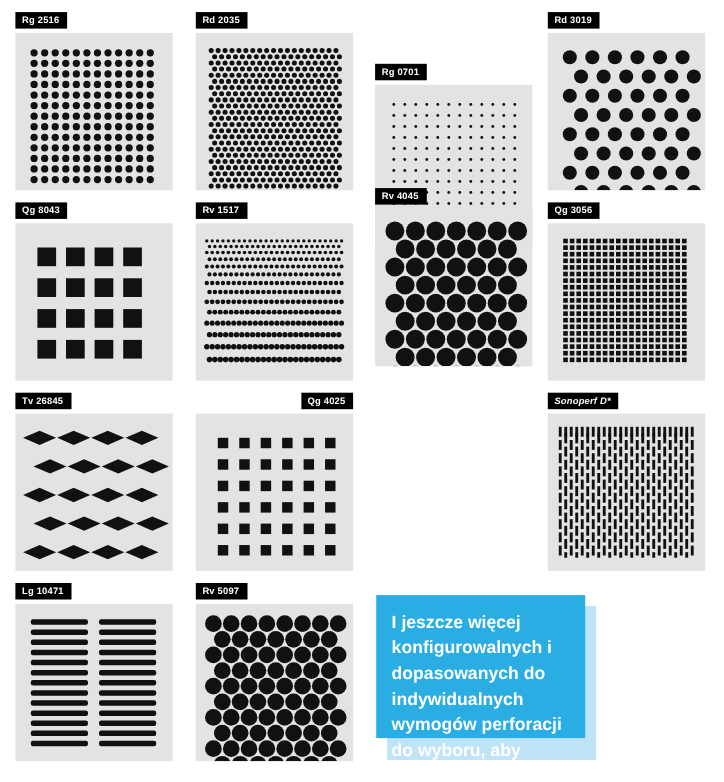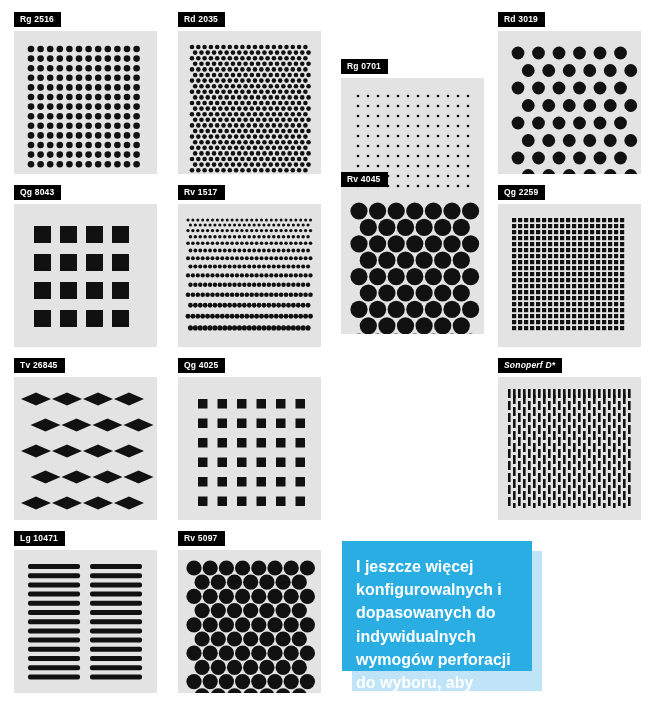--- a/index.html
+++ b/index.html
@@ -1332,21 +1332,21 @@
           <circle cx="120.30" cy="134.80" r="8.6" fill="#111111"></circle>
           <circle cx="18.00" cy="151.20" r="8.6" fill="#111111"></circle>
           <circle cx="36.60" cy="151.20" r="8.6" fill="#111111"></circle>
           <circle cx="55.20" cy="151.20" r="8.6" fill="#111111"></circle>
           <circle cx="73.80" cy="151.20" r="8.6" fill="#111111"></circle>
           <circle cx="92.40" cy="151.20" r="8.6" fill="#111111"></circle>
           <circle cx="111.00" cy="151.20" r="8.6" fill="#111111"></circle>
           <circle cx="129.60" cy="151.20" r="8.6" fill="#111111"></circle>
         </svg>
       </div></div>
-    <div class="cell" style="left: 498px; top: 181px;"><span class="label">Qg 2259</span><div class="swatch">
+    <div class="cell" style="left: 498px; top: 181px;"><span class="label">Qg 3056</span><div class="swatch">
         <svg class="pattern" viewBox="0 0 143 143" width="143" height="143" xmlns="http://www.w3.org/2000/svg">
           <rect x="14.0" y="14.0" width="4.2" height="4.2" fill="#111111"></rect>
           <rect x="20.0" y="14.0" width="4.2" height="4.2" fill="#111111"></rect>
           <rect x="26.0" y="14.0" width="4.2" height="4.2" fill="#111111"></rect>
           <rect x="32.0" y="14.0" width="4.2" height="4.2" fill="#111111"></rect>
           <rect x="38.0" y="14.0" width="4.2" height="4.2" fill="#111111"></rect>
           <rect x="44.0" y="14.0" width="4.2" height="4.2" fill="#111111"></rect>
           <rect x="50.0" y="14.0" width="4.2" height="4.2" fill="#111111"></rect>
           <rect x="56.0" y="14.0" width="4.2" height="4.2" fill="#111111"></rect>
           <rect x="62.0" y="14.0" width="4.2" height="4.2" fill="#111111"></rect>
@@ -1721,21 +1721,21 @@
           <polygon points="31.5,93.5 46.5,100.0 31.5,106.5 16.5,100.0" fill="#111111"></polygon>
           <polygon points="62.5,93.5 77.5,100.0 62.5,106.5 47.5,100.0" fill="#111111"></polygon>
           <polygon points="93.5,93.5 108.5,100.0 93.5,106.5 78.5,100.0" fill="#111111"></polygon>
           <polygon points="124.5,93.5 139.5,100.0 124.5,106.5 109.5,100.0" fill="#111111"></polygon>
           <polygon points="22.0,119.5 37.0,126.0 22.0,132.5 7.0,126.0" fill="#111111"></polygon>
           <polygon points="53.0,119.5 68.0,126.0 53.0,132.5 38.0,126.0" fill="#111111"></polygon>
           <polygon points="84.0,119.5 99.0,126.0 84.0,132.5 69.0,126.0" fill="#111111"></polygon>
           <polygon points="115.0,119.5 130.0,126.0 115.0,132.5 100.0,126.0" fill="#111111"></polygon>
         </svg>
       </div></div>
-    <div class="cell" style="left: 178px; top: 354px;"><span class="label">Qg 4025</span><div class="swatch">
+    <div class="cell" style="left: 178px; top: 354px; text-align: right;"><span class="label">Qg 4025</span><div class="swatch">
         <svg class="pattern" viewBox="0 0 143 143" width="143" height="143" xmlns="http://www.w3.org/2000/svg">
           <rect x="20.00" y="22.00" width="9.5" height="9.5" rx="0" fill="#111111"></rect>
           <rect x="39.50" y="22.00" width="9.5" height="9.5" rx="0" fill="#111111"></rect>
           <rect x="59.00" y="22.00" width="9.5" height="9.5" rx="0" fill="#111111"></rect>
           <rect x="78.50" y="22.00" width="9.5" height="9.5" rx="0" fill="#111111"></rect>
           <rect x="98.00" y="22.00" width="9.5" height="9.5" rx="0" fill="#111111"></rect>
           <rect x="117.50" y="22.00" width="9.5" height="9.5" rx="0" fill="#111111"></rect>
           <rect x="20.00" y="41.50" width="9.5" height="9.5" rx="0" fill="#111111"></rect>
           <rect x="39.50" y="41.50" width="9.5" height="9.5" rx="0" fill="#111111"></rect>
           <rect x="59.00" y="41.50" width="9.5" height="9.5" rx="0" fill="#111111"></rect>

